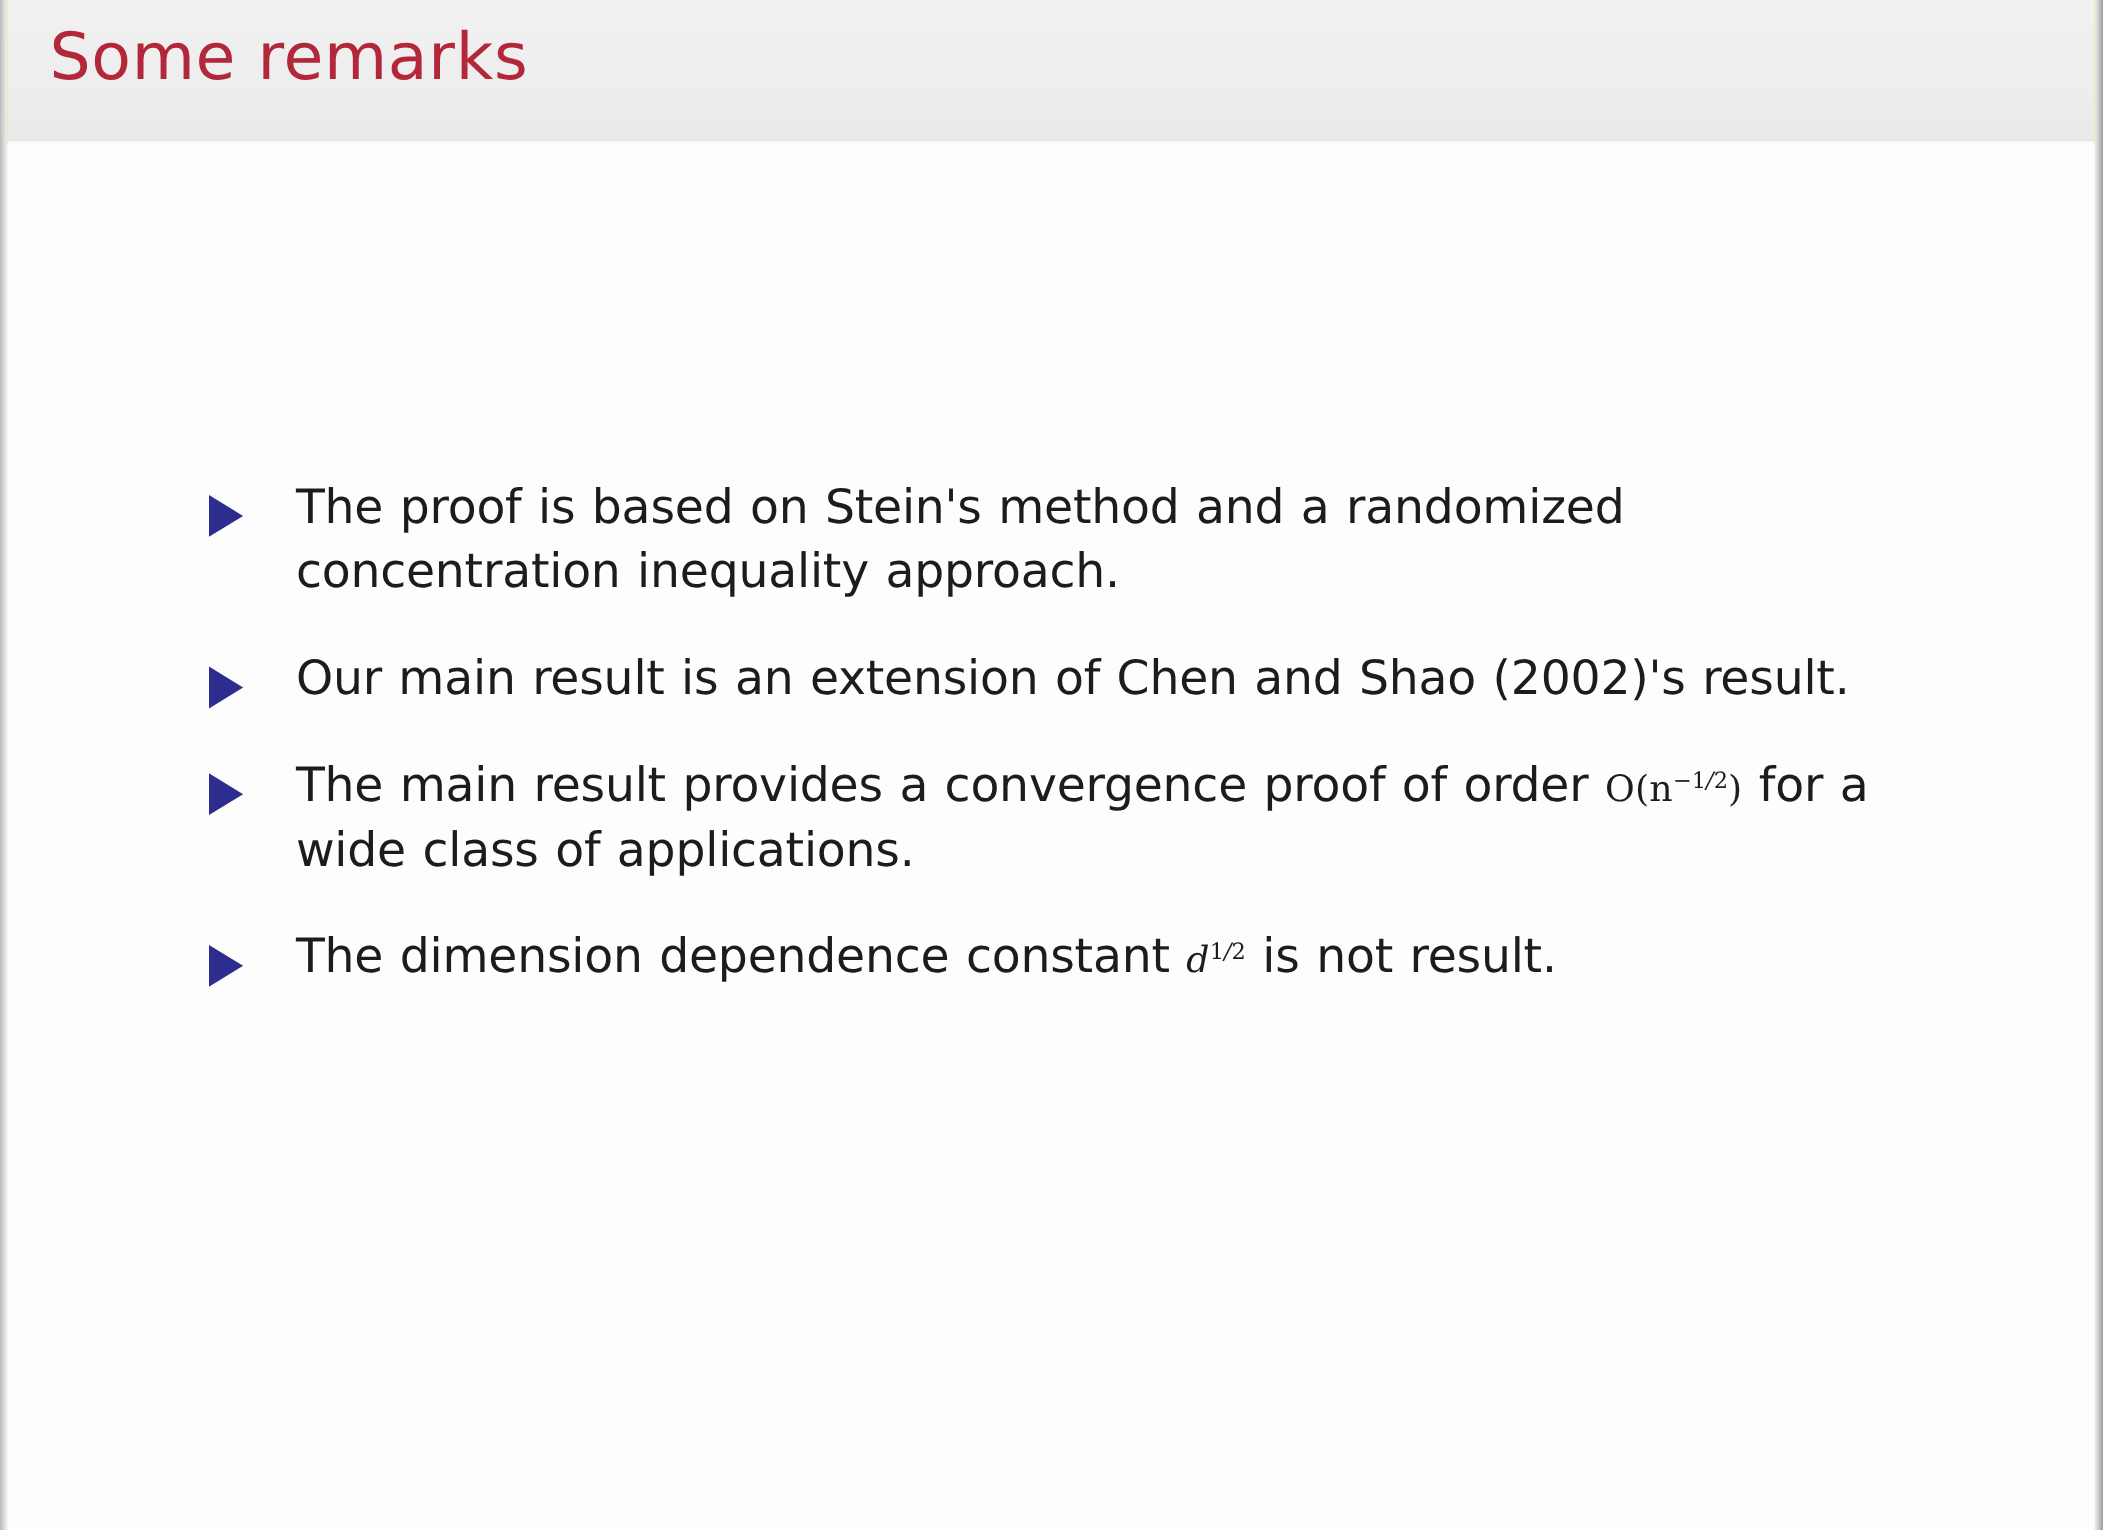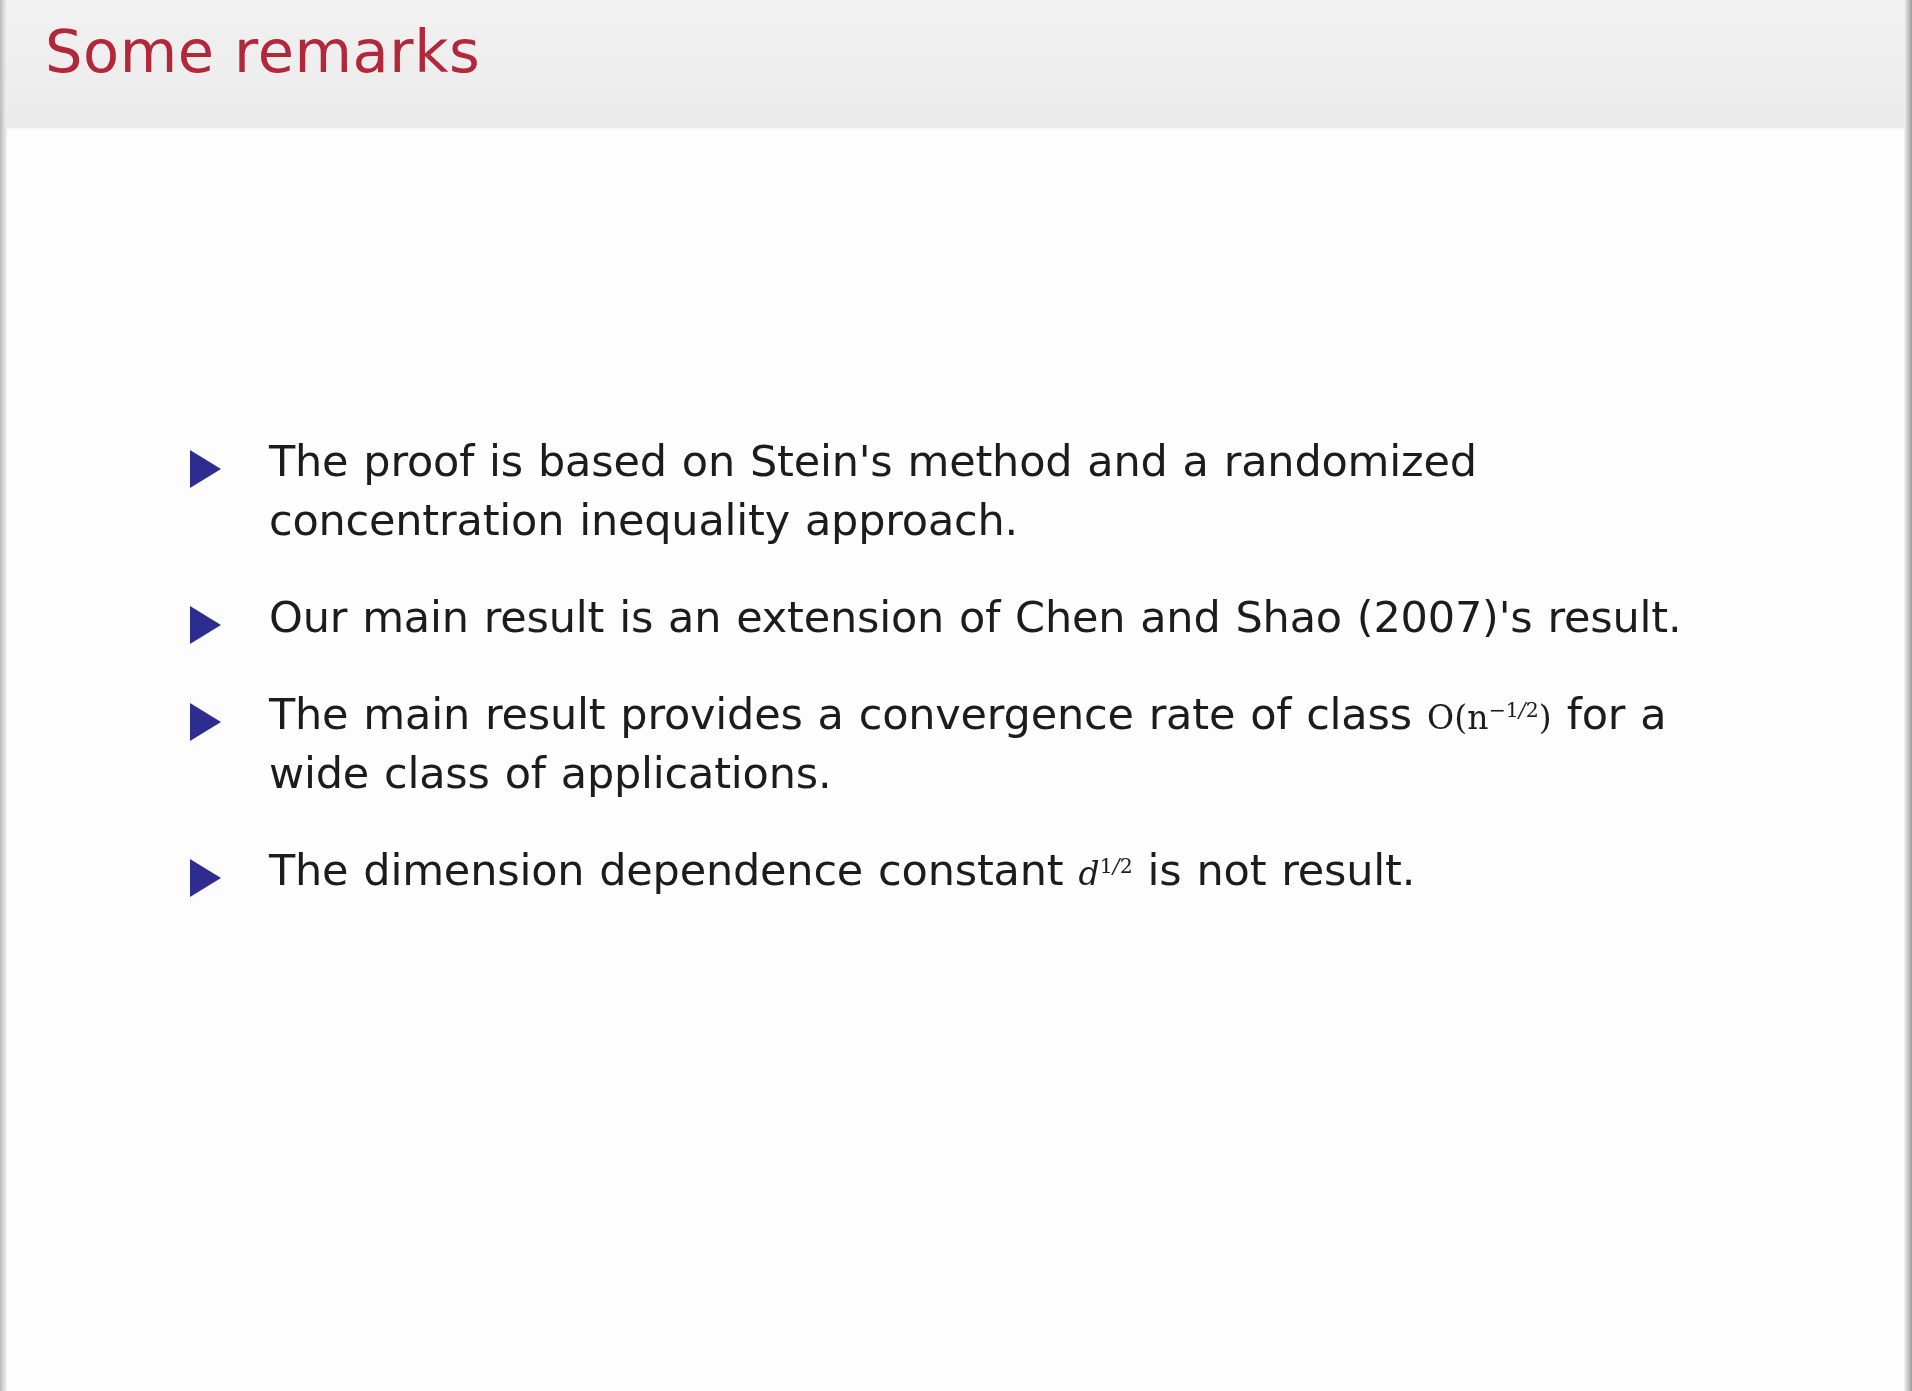--- a/index.html
+++ b/index.html
@@ -145,26 +145,26 @@
 
     <div class="bullet-list">
 
       <div class="bullet-item">
         <span class="bullet-marker"></span>
         <span class="bullet-text">The proof is based on Stein's method and a randomized concentration inequality approach.</span>
       </div>
 
       <div class="bullet-item">
         <span class="bullet-marker"></span>
-        <span class="bullet-text">Our main result is an extension of Chen and Shao (2007)'s result.</span>
+        <span class="bullet-text">Our main result is an extension of Chen and Shao (2002)'s result.</span>
       </div>
 
       <div class="bullet-item">
         <span class="bullet-marker"></span>
-        <span class="bullet-text"><span>The main result provides a convergence rate of class</span>
+        <span class="bullet-text"><span>The main result provides a convergence proof of order</span>
           <span class="math"><span class="up">O(n</span><sup><span>−</span><span>1</span><span class="it">/</span><span>2</span></sup><span class="up">)</span></span>
           <span>for a wide class of applications.</span></span>
       </div>
 
       <div class="bullet-item">
         <span class="bullet-marker"></span>
         <span class="bullet-text"><span>The dimension dependence constant</span>
           <span class="math"><span>d</span><sup><span>1</span><span class="it">/</span><span>2</span></sup></span>
           <span>is not result.</span></span>
       </div>

